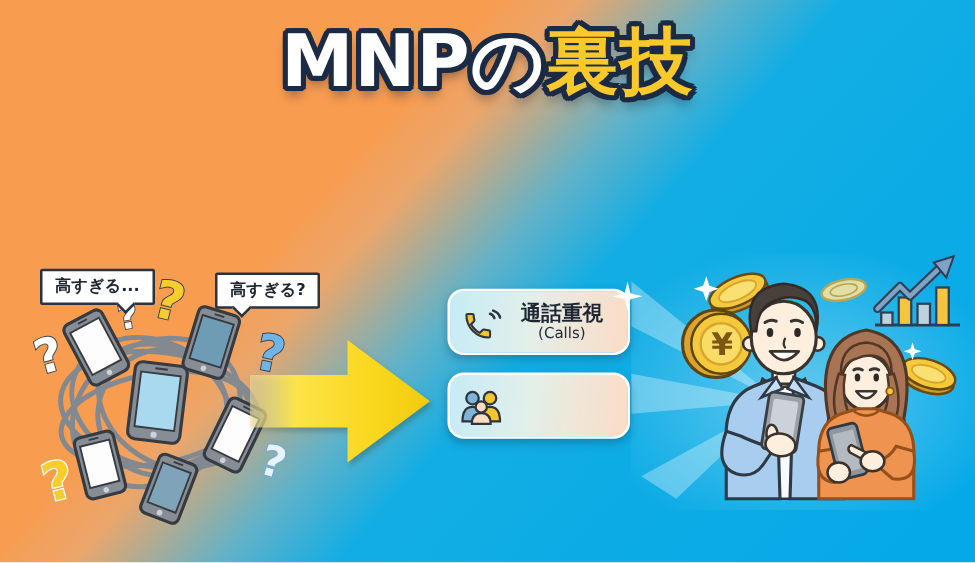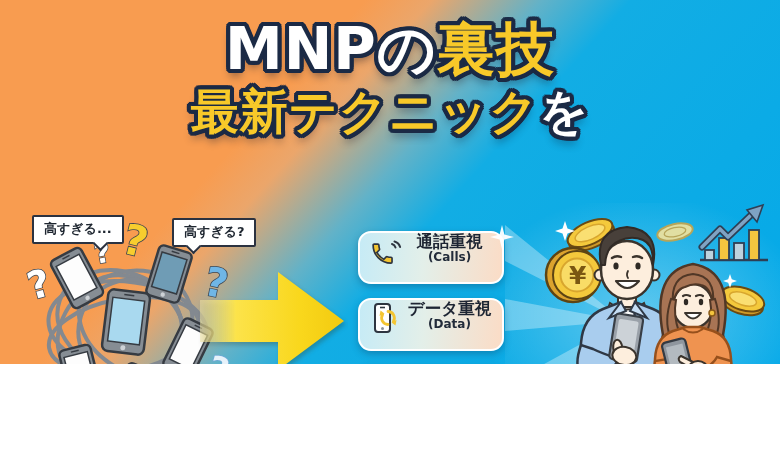--- a/index.html
+++ b/index.html
@@ -1,17 +1,17 @@
 <!DOCTYPE html>
 <html><head>
 <meta charset="utf-8">
 <style>
   html,body{margin:0;padding:0;}
   body{font-family:"DejaVu Sans","Liberation Sans",sans-serif;}
-  .stage{position:relative;width:780px;height:364px;overflow:hidden;
+  .stage{position:relative;width:780px;height:450px;overflow:hidden;
     background:linear-gradient(132deg,#f89c50 0%,#f89c50 33%,#eba66b 39%,#62b2c8 49%,#12ade4 57%,#04a9e8 100%);}
   
   .title{position:absolute;top:20px;left:0;width:780px;text-align:center;line-height:1;z-index:6;}
   .t-line{font-weight:900;letter-spacing:1px;
     text-shadow:
       -4px 0 0 #1b2a45,4px 0 0 #1b2a45,0 -4px 0 #1b2a45,0 4px 0 #1b2a45,
       -3px -3px 0 #1b2a45,3px -3px 0 #1b2a45,-3px 3px 0 #1b2a45,3px 3px 0 #1b2a45,
       -4px 2px 0 #1b2a45,4px 2px 0 #1b2a45,-2px 4px 0 #1b2a45,2px 4px 0 #1b2a45,
       -2px -4px 0 #1b2a45,2px -4px 0 #1b2a45,-4px -2px 0 #1b2a45,4px -2px 0 #1b2a45,
       0 7px 9px rgba(8,20,45,.45);}
@@ -24,35 +24,34 @@
   .bubble:after{content:"";position:absolute;width:9px;height:9px;background:#fff;
     border-right:2.5px solid #2b3240;border-bottom:2.5px solid #2b3240;transform:rotate(45deg);bottom:-7px;}
   .bubble-left{left:32px;top:215px;}
   .bubble-left:after{right:16px;}
   .bubble-right{left:172px;top:218px;}
   .bubble-right:after{left:14px;}
   
   .options{position:absolute;left:358px;top:231px;width:146px;display:flex;flex-direction:column;gap:14px;z-index:6;}
   .card{height:53px;border-radius:13px;border:2.5px solid #ffffff;box-sizing:border-box;
     background:linear-gradient(95deg,#c6ebf6 0%,#e3efe9 45%,#fbdcc6 100%);
-    box-shadow:0 3px 7px rgba(15,60,95,.35);display:flex;align-items:flex-start;padding:0 6px 0 7px;}
+    box-shadow:0 3px 7px rgba(15,60,95,.35);display:flex;align-items:center;padding:0 6px 0 7px;}
   .card .txt{flex:1;text-align:center;line-height:1.1;}
   .card .label{font-size:16.5px;font-weight:800;color:#1e2533;}
-  .card .sub{font-size:12px;font-weight:700;color:#232c3a;}
+  .card .sub{font-size:12px;font-weight:400;color:#232c3a;}
   .ill{position:absolute;z-index:4;}
   svg text.q{font-family:"DejaVu Sans",sans-serif;font-weight:bold;paint-order:stroke fill;}
 </style>
 </head>
 <body>
 
 <div class="stage">
 
   <div class="title">
     <div class="t-line t1"><span>MNPの</span><span class="accent">裏技</span></div>
-    <div class="t-line t2"><span class="accent">最新テクニック</span><span>を</span></div>
   </div>
 
   <svg class="ill" style="left:20px;top:210px;" width="225" height="215" viewBox="0 0 225 215">
     <g fill="none" stroke="#838990" stroke-width="4">
       <ellipse cx="108" cy="118" rx="80" ry="46" transform="rotate(8 108 118)"></ellipse>
       <ellipse cx="105" cy="120" rx="70" ry="56" transform="rotate(-28 105 120)"></ellipse>
       <ellipse cx="112" cy="115" rx="58" ry="44" transform="rotate(38 112 115)"></ellipse>
       <ellipse cx="104" cy="125" rx="76" ry="36" transform="rotate(-10 104 125)"></ellipse>
       <ellipse cx="110" cy="120" rx="50" ry="52" transform="rotate(62 110 120)"></ellipse>
       <ellipse cx="100" cy="112" rx="64" ry="50" transform="rotate(20 100 112)"></ellipse>
@@ -125,37 +124,20 @@
           <path d="M6.62 10.79c1.44 2.83 3.76 5.14 6.59 6.59l2.2-2.21c.27-.26.66-.35 1.01-.24 1.12.37 2.33.57 3.57.57.55 0 1 .45 1 1V20c0 .55-.45 1-1 1-9.39 0-17-7.61-17-17 0-.55.45-1 1-1h3.5c.55 0 1 .45 1 1 0 1.25.2 2.45.57 3.57.11.35.03.74-.25 1.02l-2.2 2.2z" fill="#f4c531" stroke="#2e3540" stroke-width="1.6"></path>
         </g>
         <g fill="none" stroke="#2e3540" stroke-width="2" stroke-linecap="round">
           <path d="M25,11 a5,5 0 0 1 3.5,3.5"></path>
           <path d="M27.5,8.5 a8,8 0 0 1 5.6,5.6"></path>
         </g>
       </svg>
       <div class="txt">
         <div class="label">通話重視</div>
         <div class="sub">(Calls)</div>
-      </div>
-    </div>
-    <div class="card">
-      <svg width="36" height="36" viewBox="0 0 36 36">
-        <rect x="8" y="4" width="15" height="28" rx="3" fill="#ffffff" stroke="#2e3540" stroke-width="2"></rect>
-        <line x1="13" y1="7.5" x2="18" y2="7.5" stroke="#2e3540" stroke-width="1.6"></line>
-        <circle cx="15.5" cy="28.5" r="1.5" fill="#8a929b"></circle>
-        <g fill="none" stroke="#f4c531" stroke-width="2.8" stroke-linecap="round">
-          <path d="M21,11.5 a6.5,6.5 0 0 1 5.4,9.9"></path>
-          <path d="M21,24.5 a6.5,6.5 0 0 1 -5.4,-9.9"></path>
-        </g>
-        <polygon points="24.5,22.5 29.5,20 28.5,25.5" fill="#f4c531"></polygon>
-        <polygon points="17.5,13.5 12.5,16 13.5,10.5" fill="#f4c531"></polygon>
-      </svg>
-      <div class="txt">
-        <div class="label">データ重視</div>
-        <div class="sub">(Data)</div>
       </div>
     </div>
     <div class="card">
       <svg width="36" height="36" viewBox="0 0 36 36">
         <g stroke="#2e3540" stroke-width="1.8">
           <circle cx="11" cy="11.5" r="5" fill="#7fb3d8"></circle>
           <path d="M3,30 Q3,18.5 11,18.5 Q19,18.5 19,30 Z" fill="#7fb3d8"></path>
           <circle cx="25" cy="11.5" r="5" fill="#f4c531"></circle>
           <path d="M17,30 Q17,18.5 25,18.5 Q33,18.5 33,30 Z" fill="#f4c531"></path>
           <circle cx="18" cy="18.5" r="4.5" fill="#fbdcc0"></circle>

